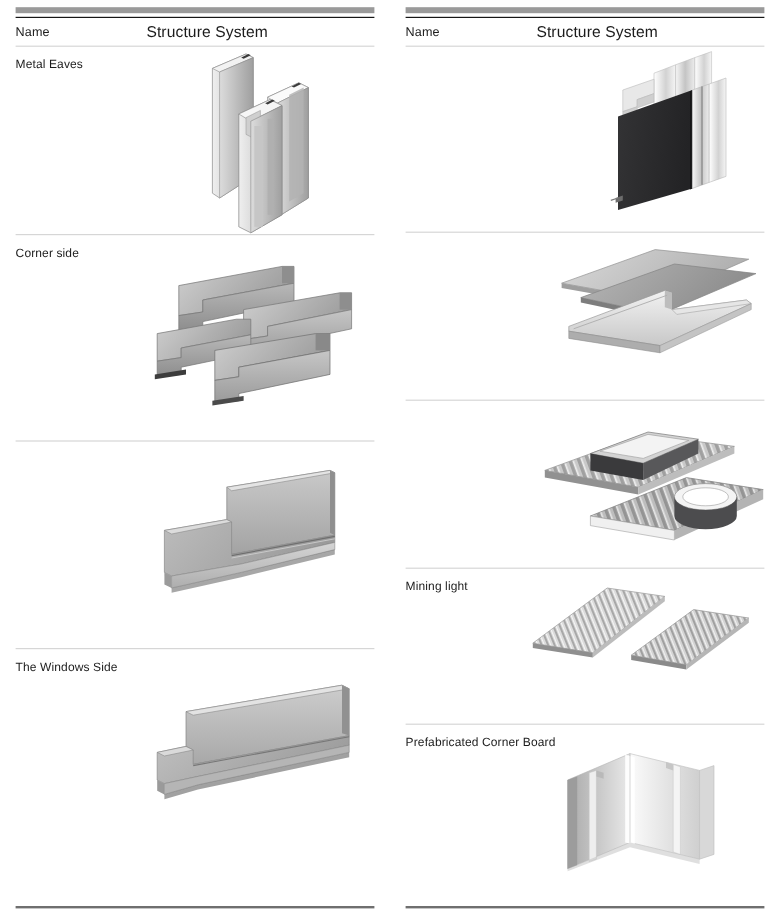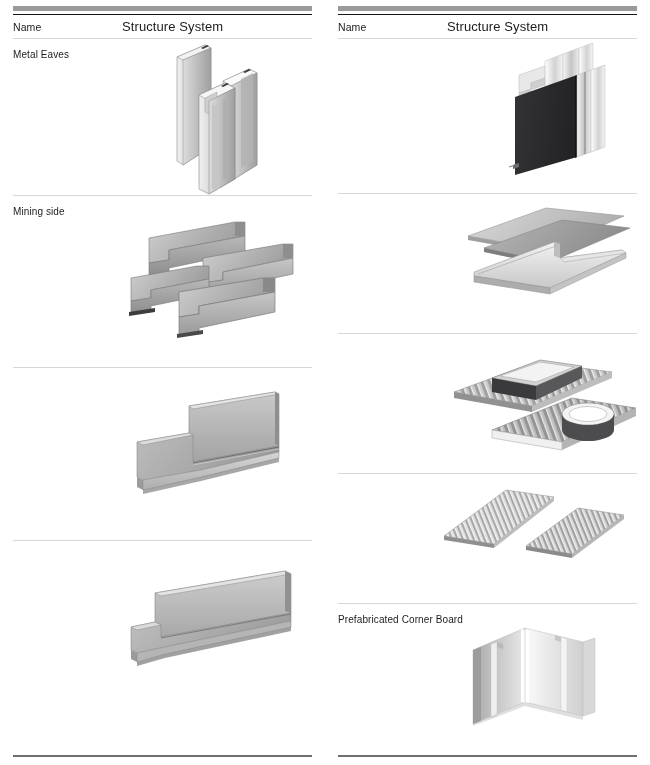--- a/index.html
+++ b/index.html
@@ -147,21 +147,21 @@
 
             <polygon points="36,9 42,6 44,7 38,10" fill="#3a3a3a"></polygon>
             <polygon points="78,33 84,30 86,31 80,34" fill="#3a3a3a"></polygon>
             <polygon points="56,47 62,44 64,45 58,48" fill="#3a3a3a"></polygon>
           </svg>
         </div>
       </div>
     </div>
 
     <div class="row" style="height:172px;">
-      <div class="row-label">Mining side</div>
+      <div class="row-label">Corner side</div>
       <div class="fig-wrap">
         <div class="fig" style="left:110px; top:20px;">
           <svg width="190" height="120" viewBox="0 0 190 120">
             <defs>
               <linearGradient id="ev-top" x1="0" y1="0" x2="1" y2="0.4">
                 <stop offset="0" stop-color="#cfcfcf"></stop>
                   <stop offset="1" stop-color="#9c9c9c"></stop>
               </linearGradient>
               <linearGradient id="ev-face" x1="0" y1="0" x2="0" y2="1">
                 <stop offset="0" stop-color="#b8b8b8"></stop>
@@ -228,20 +228,21 @@
             <line x1="64" y1="77" x2="150" y2="61" stroke="#6f6f6f" stroke-width="1"></line>
             <line x1="64" y1="79" x2="150" y2="63" stroke="#cfcfcf" stroke-width=".7"></line>
 
             <polygon points="14,104 72,91 150,72 150,76 72,95 14,108" fill="#6c6c6c" opacity=".6"></polygon>
           </svg>
         </div>
       </div>
     </div>
 
     <div class="row" style="height:160px; border-bottom:none;">
+      <div class="row-label">The Windows Side</div>
       <div class="fig-wrap">
         <div class="fig" style="left:108px; top:22px;">
           <svg width="190" height="110" viewBox="0 0 190 110">
             <defs>
               <linearGradient id="ws-web" x1="0" y1="0" x2="0" y2="1">
                 <stop offset="0" stop-color="#cdcdcd"></stop>
                   <stop offset="1" stop-color="#a8a8a8"></stop>
               </linearGradient>
               <linearGradient id="ws-bot" x1="0" y1="0" x2="1" y2="0.35">
                 <stop offset="0" stop-color="#c0c0c0"></stop>
@@ -393,20 +394,21 @@
 
             <ellipse cx="152" cy="72" rx="26" ry="11" fill="#f4f4f4" stroke="#8a8a8a" stroke-width=".6"></ellipse>
             <path d="M126,72 a26,11 0 0 0 52,0 l0,16 a26,11 0 0 1 -52,0 z" fill="#4c4c4e"></path>
             <ellipse cx="152" cy="72" rx="19" ry="7.5" fill="#ffffff" stroke="#9a9a9a" stroke-width=".5"></ellipse>
           </svg>
         </div>
       </div>
     </div>
 
     <div class="row" style="height:130px;">
+      <div class="row-label">Mining light</div>
       <div class="fig-wrap">
         <div class="fig" style="left:100px; top:6px;">
           <svg width="195" height="105" viewBox="0 0 195 105">
             <defs>
               <pattern id="ribA" width="5" height="10" patternUnits="userSpaceOnUse" patternTransform="rotate(-22)">
                 <rect width="5" height="10" fill="#dcdcdc"></rect>
                 <rect width="2" height="10" fill="#a8a8a8"></rect>
                 <rect x="2.2" width="1" height="10" fill="#fbfbfb"></rect>
               </pattern>
               <pattern id="ribB" width="5" height="10" patternUnits="userSpaceOnUse" patternTransform="rotate(-22)">

